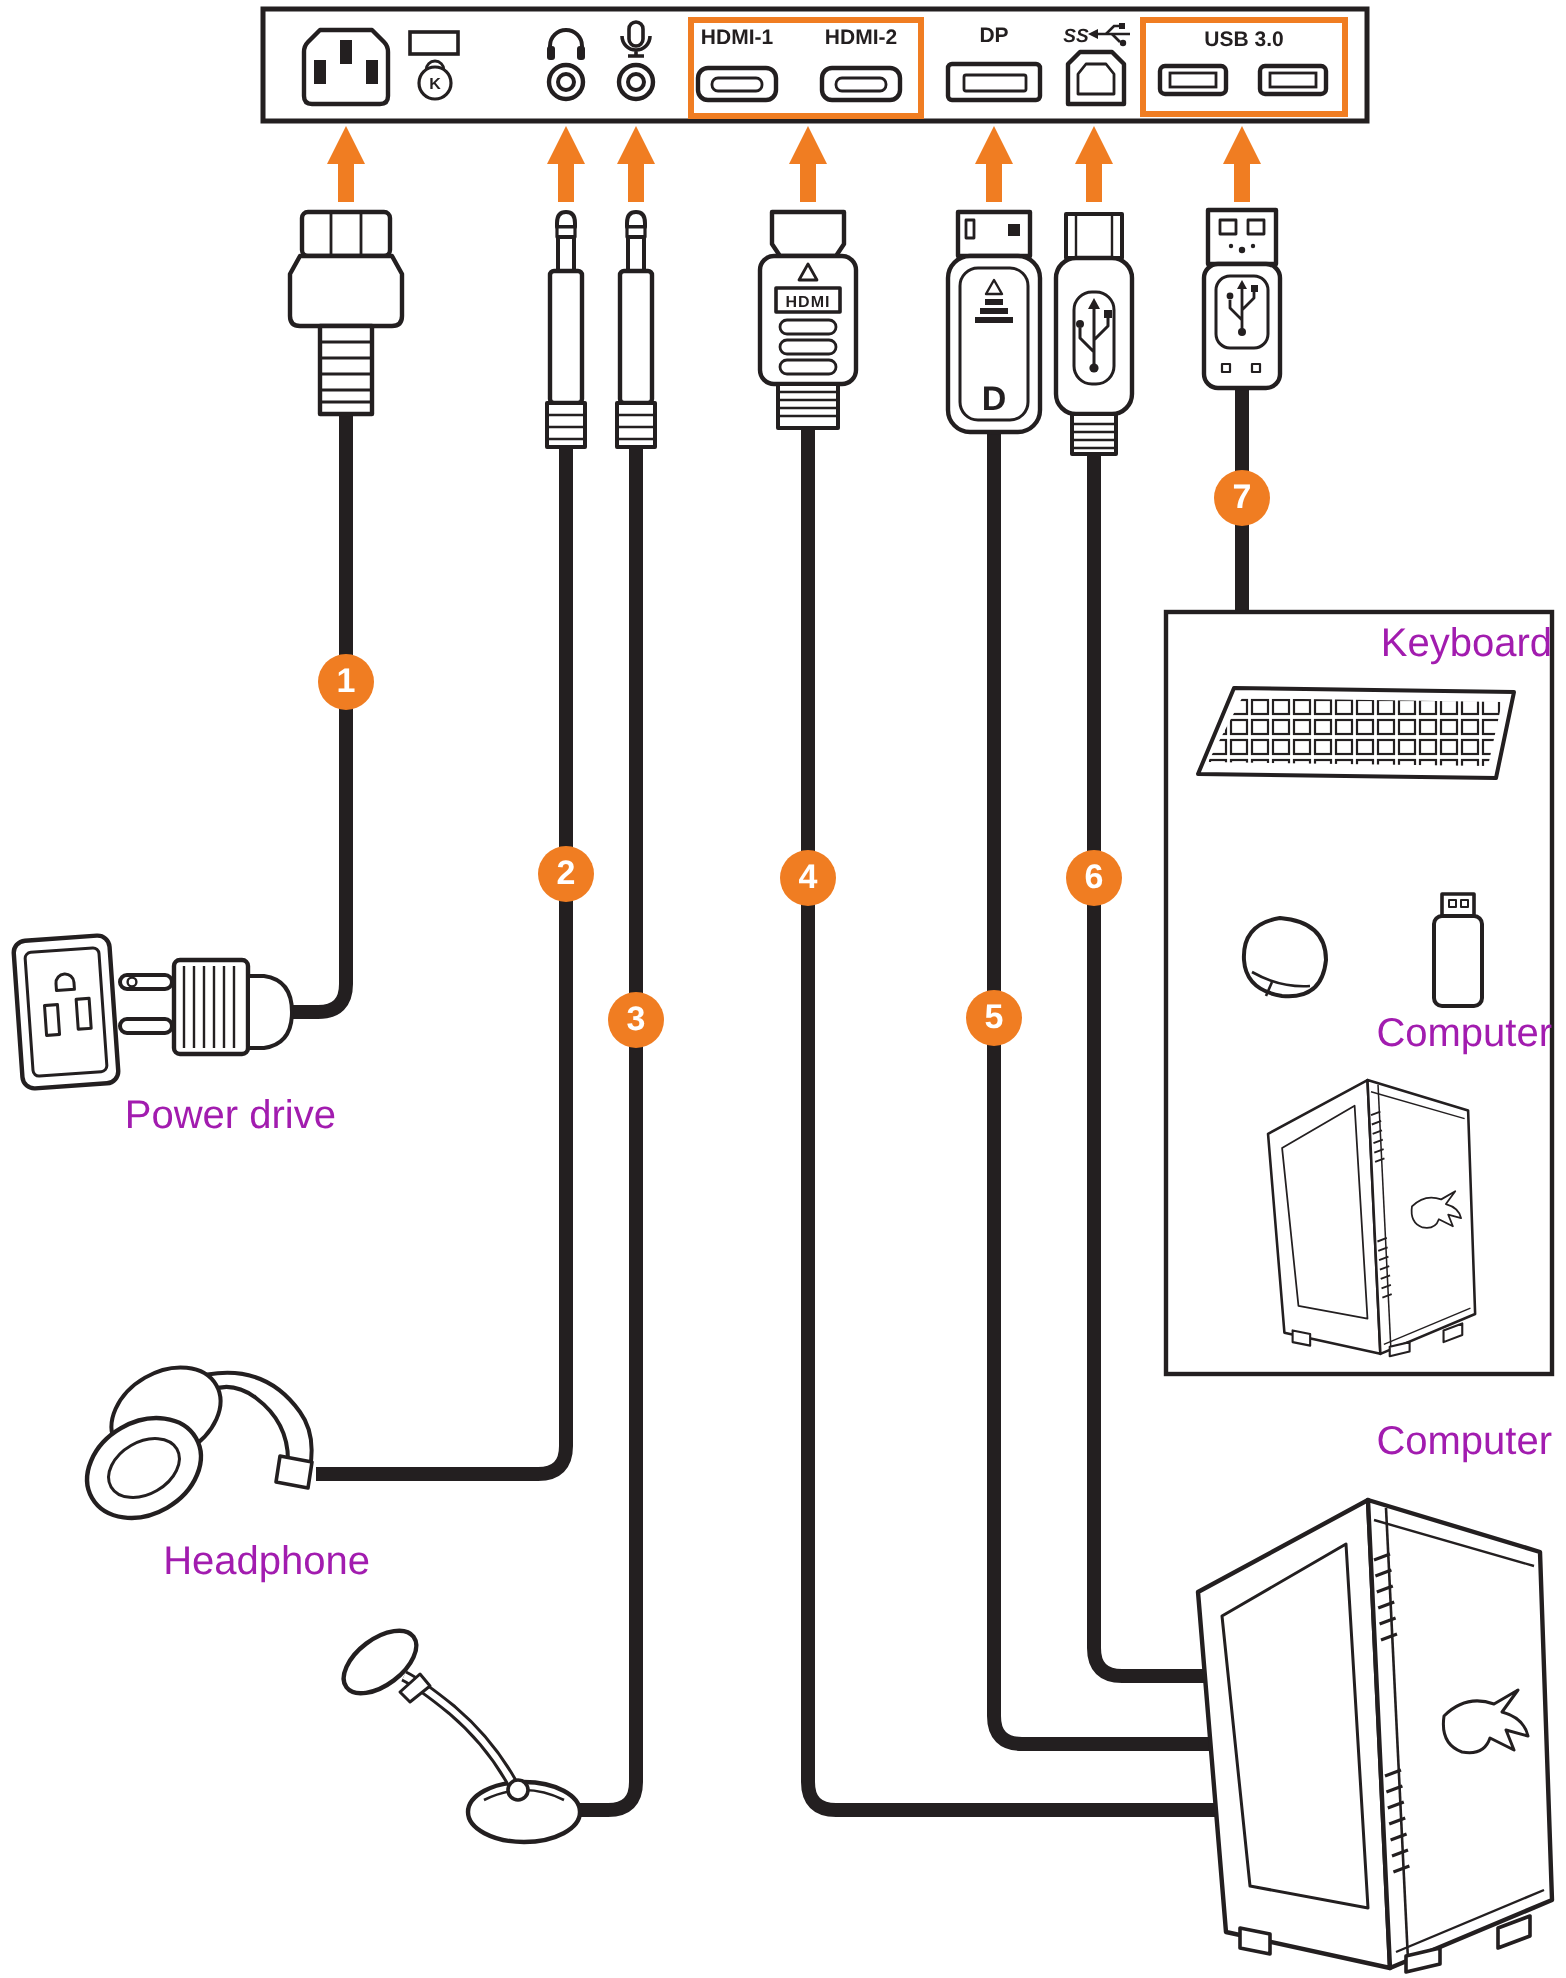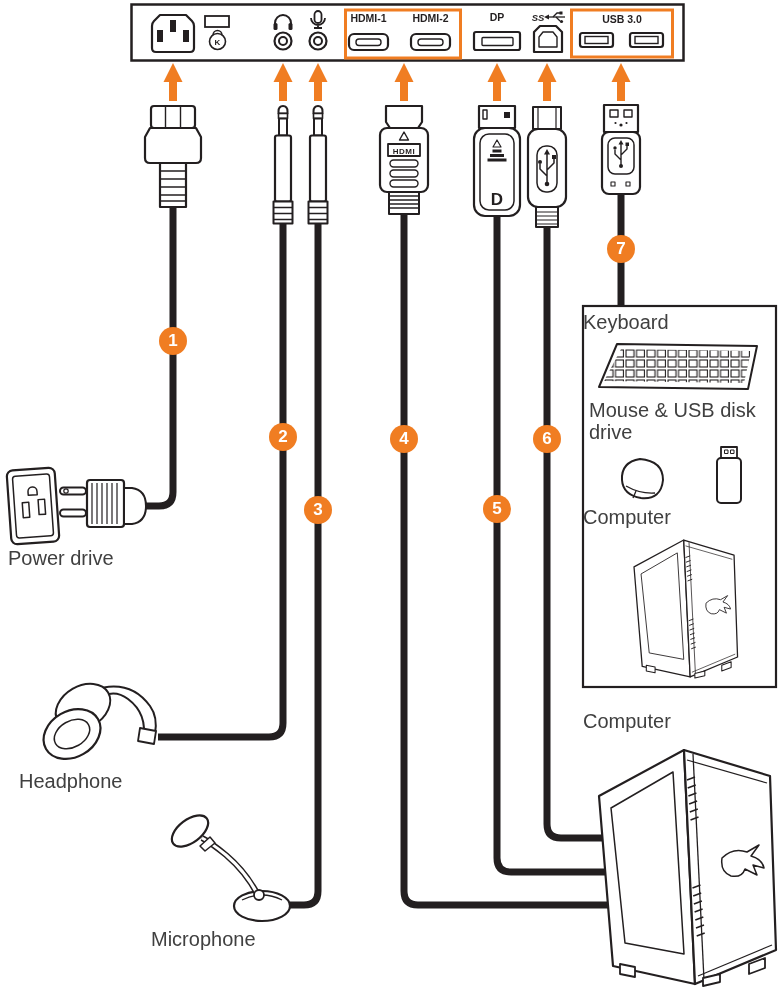--- a/index.html
+++ b/index.html
@@ -8,22 +8,22 @@
   .stage svg{position:absolute;left:0;top:0;}
   svg text{font-family:"Liberation Sans",sans-serif;fill:#231F20;}
   .portlabel{font-size:10.5px;font-weight:600;}
   .ssicon{font-size:9.5px;font-weight:700;font-style:italic;}
   .connmark{font-size:8px;font-weight:700;letter-spacing:.5px;}
   .dplogo{font-size:17px;font-weight:700;}
   .kmark{font-size:8px;font-weight:700;}
   .cnum{position:absolute;width:28px;height:28px;border-radius:50%;background:#F07D22;
         color:#fff;font-size:17px;font-weight:700;display:flex;align-items:center;
         justify-content:center;z-index:5;}
-  .rlabel{position:absolute;color:#404040;font-size:20px;line-height:22px;
-          text-align:left;z-index:4;}
+  .rlabel{position:absolute;color:#a21caf;font-size:20px;line-height:22px;
+          text-align:right;z-index:4;}
 </style>
 </head>
 <body>
 
 <div class="stage">
 
 <svg width="783" height="989" viewBox="0 0 783 989" xmlns="http://www.w3.org/2000/svg">
   <defs>
     <pattern id="kbk" width="10.5" height="10" patternUnits="userSpaceOnUse" x="604" y="349">
       <rect x="1" y="1" width="8" height="7" fill="#fff" stroke="#231F20" stroke-width="1.1"></rect>
@@ -292,20 +292,18 @@
 
 <div class="cnum" style="left:159px;top:327px">1</div>
 <div class="cnum" style="left:269px;top:423px">2</div>
 <div class="cnum" style="left:304px;top:496px">3</div>
 <div class="cnum" style="left:390px;top:425px">4</div>
 <div class="cnum" style="left:483px;top:495px">5</div>
 <div class="cnum" style="left:533px;top:425px">6</div>
 <div class="cnum" style="left:607px;top:235px">7</div>
 
 <div class="rlabel" style="left:8px;top:547px;width:160px">Power drive</div>
-<div class="rlabel" style="left:19px;top:770px;width:150px">Headphone</div>
-<div class="rlabel" style="left:151px;top:928px;width:155px">Microphone</div>
+<div class="rlabel" style="left:35px;top:770px;width:150px">Headphone</div>
 <div class="rlabel" style="left:583px;top:311px;width:193px">Keyboard</div>
-<div class="rlabel" style="left:589px;top:399px;width:181px">Mouse &amp; USB disk drive</div>
 <div class="rlabel" style="left:583px;top:506px;width:193px">Computer</div>
 <div class="rlabel" style="left:583px;top:710px;width:193px">Computer</div>
 
 </div>
 
 </body></html>

